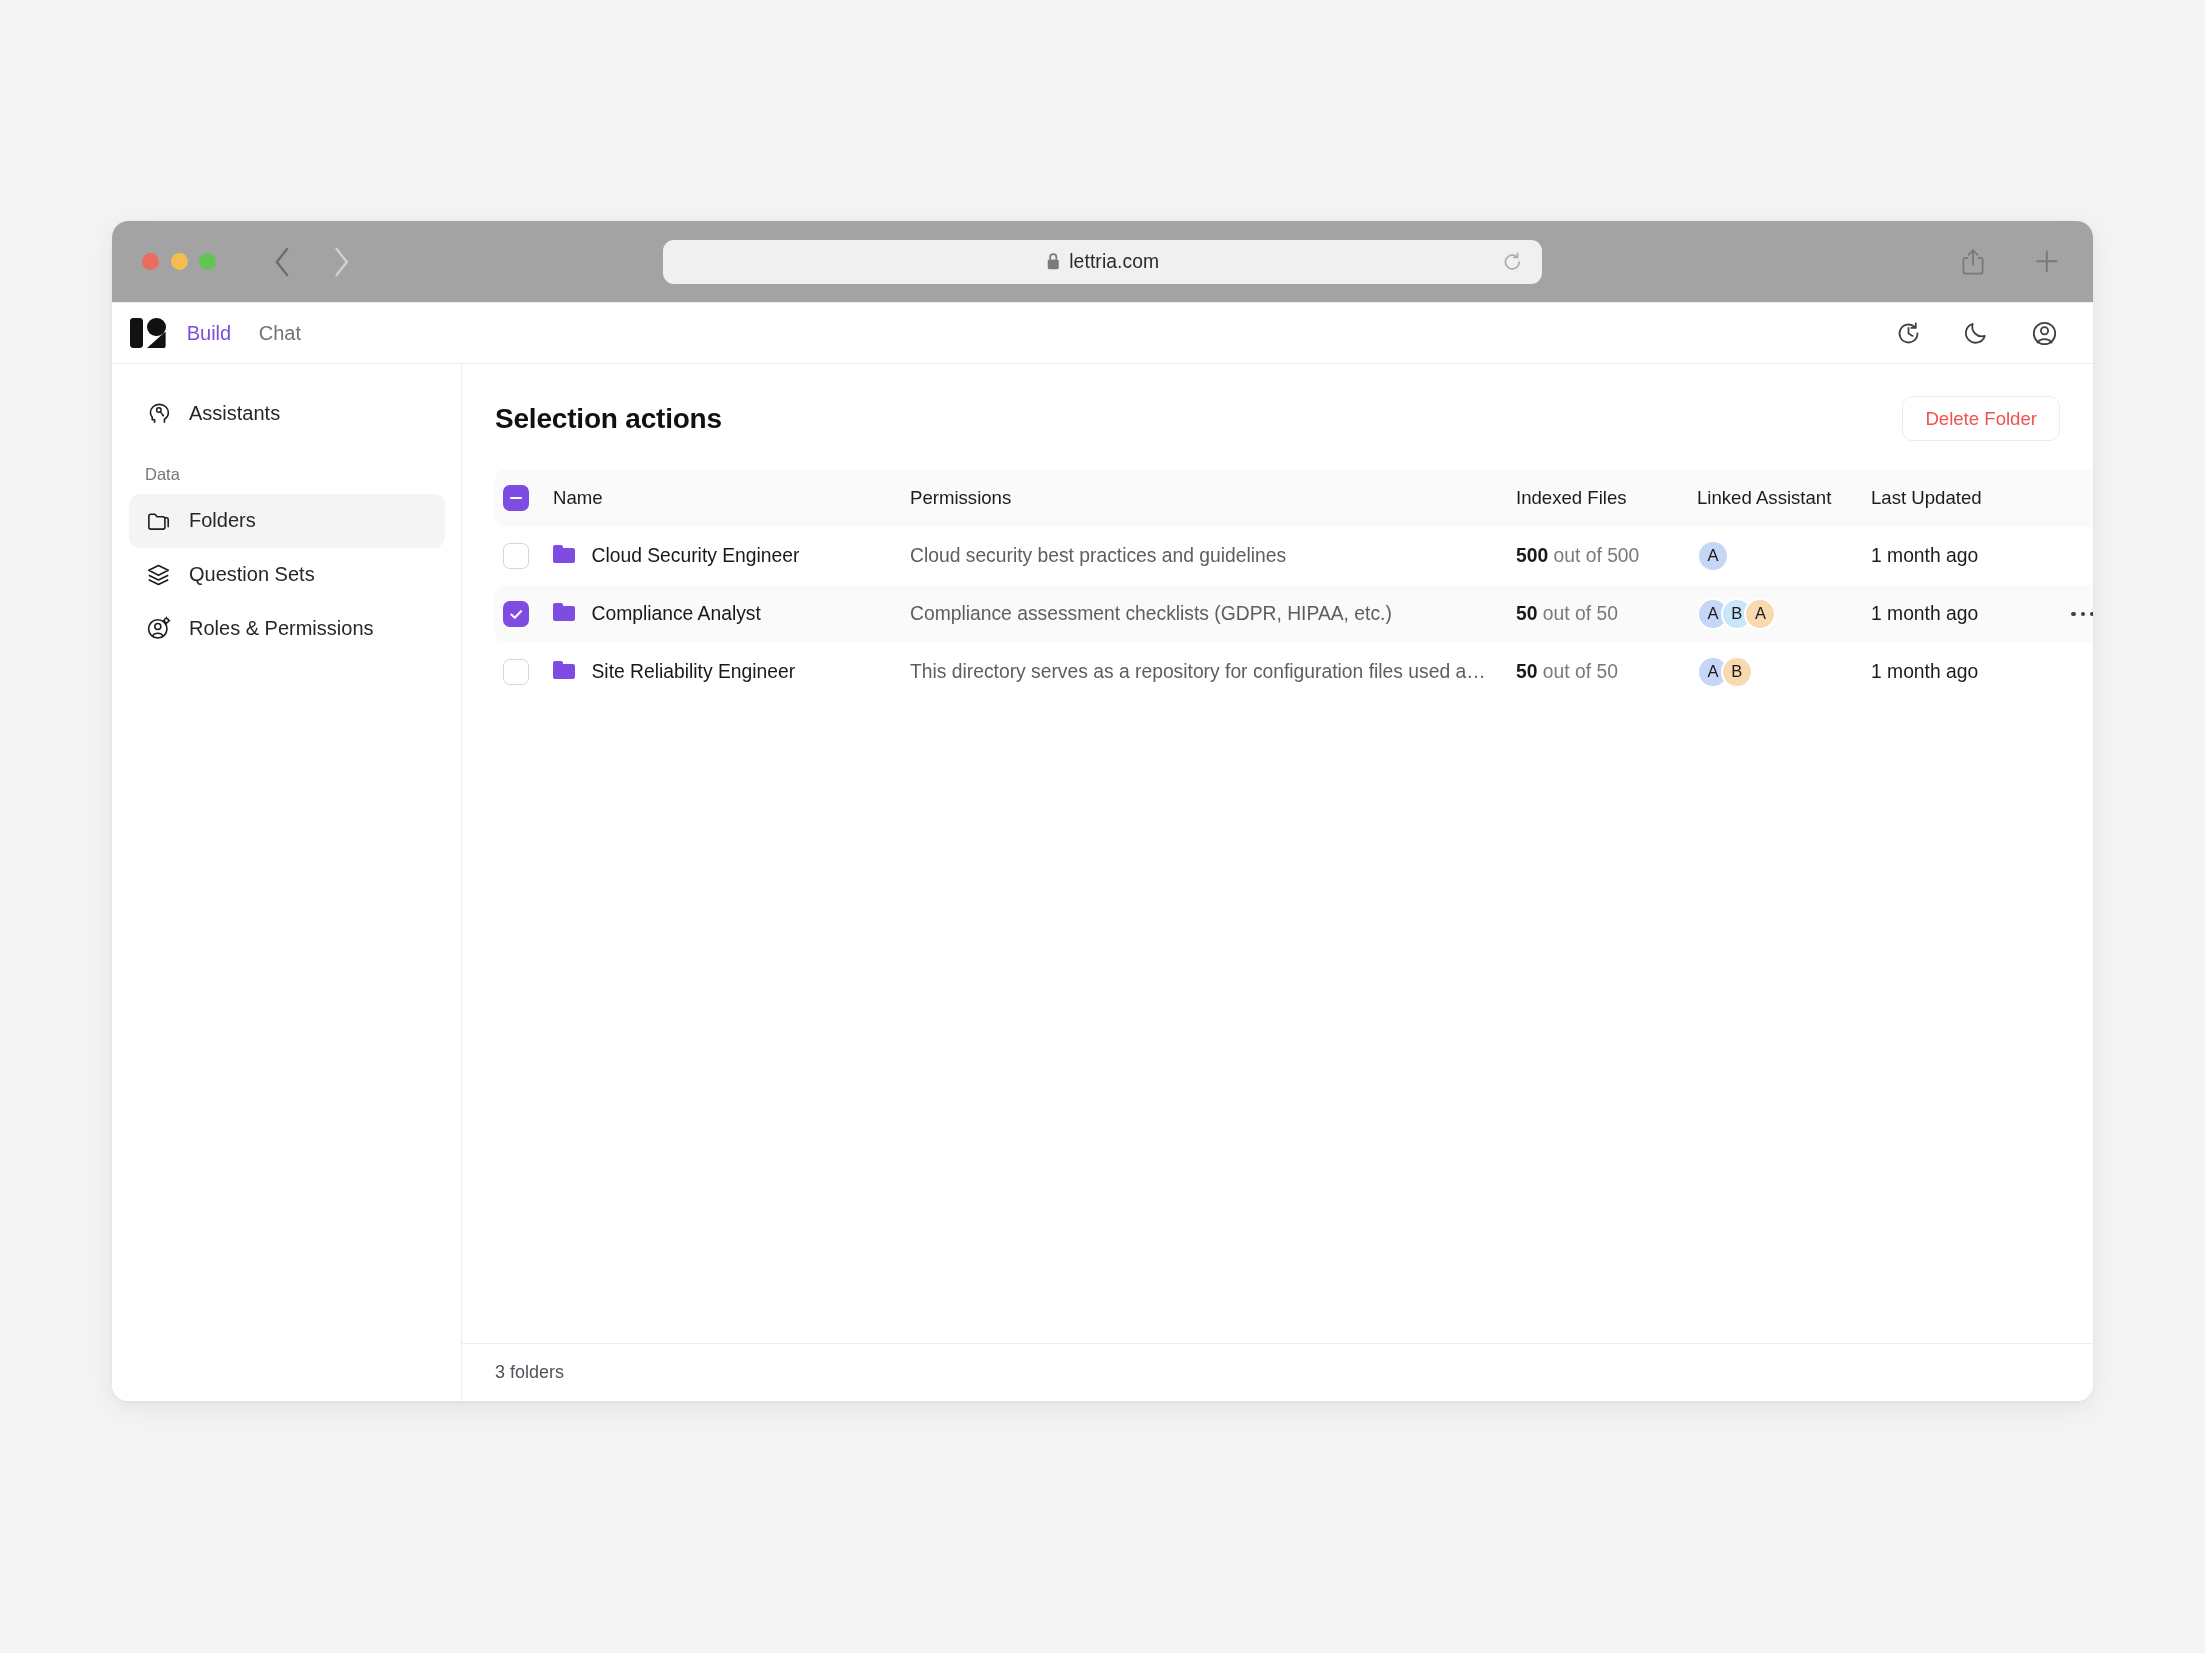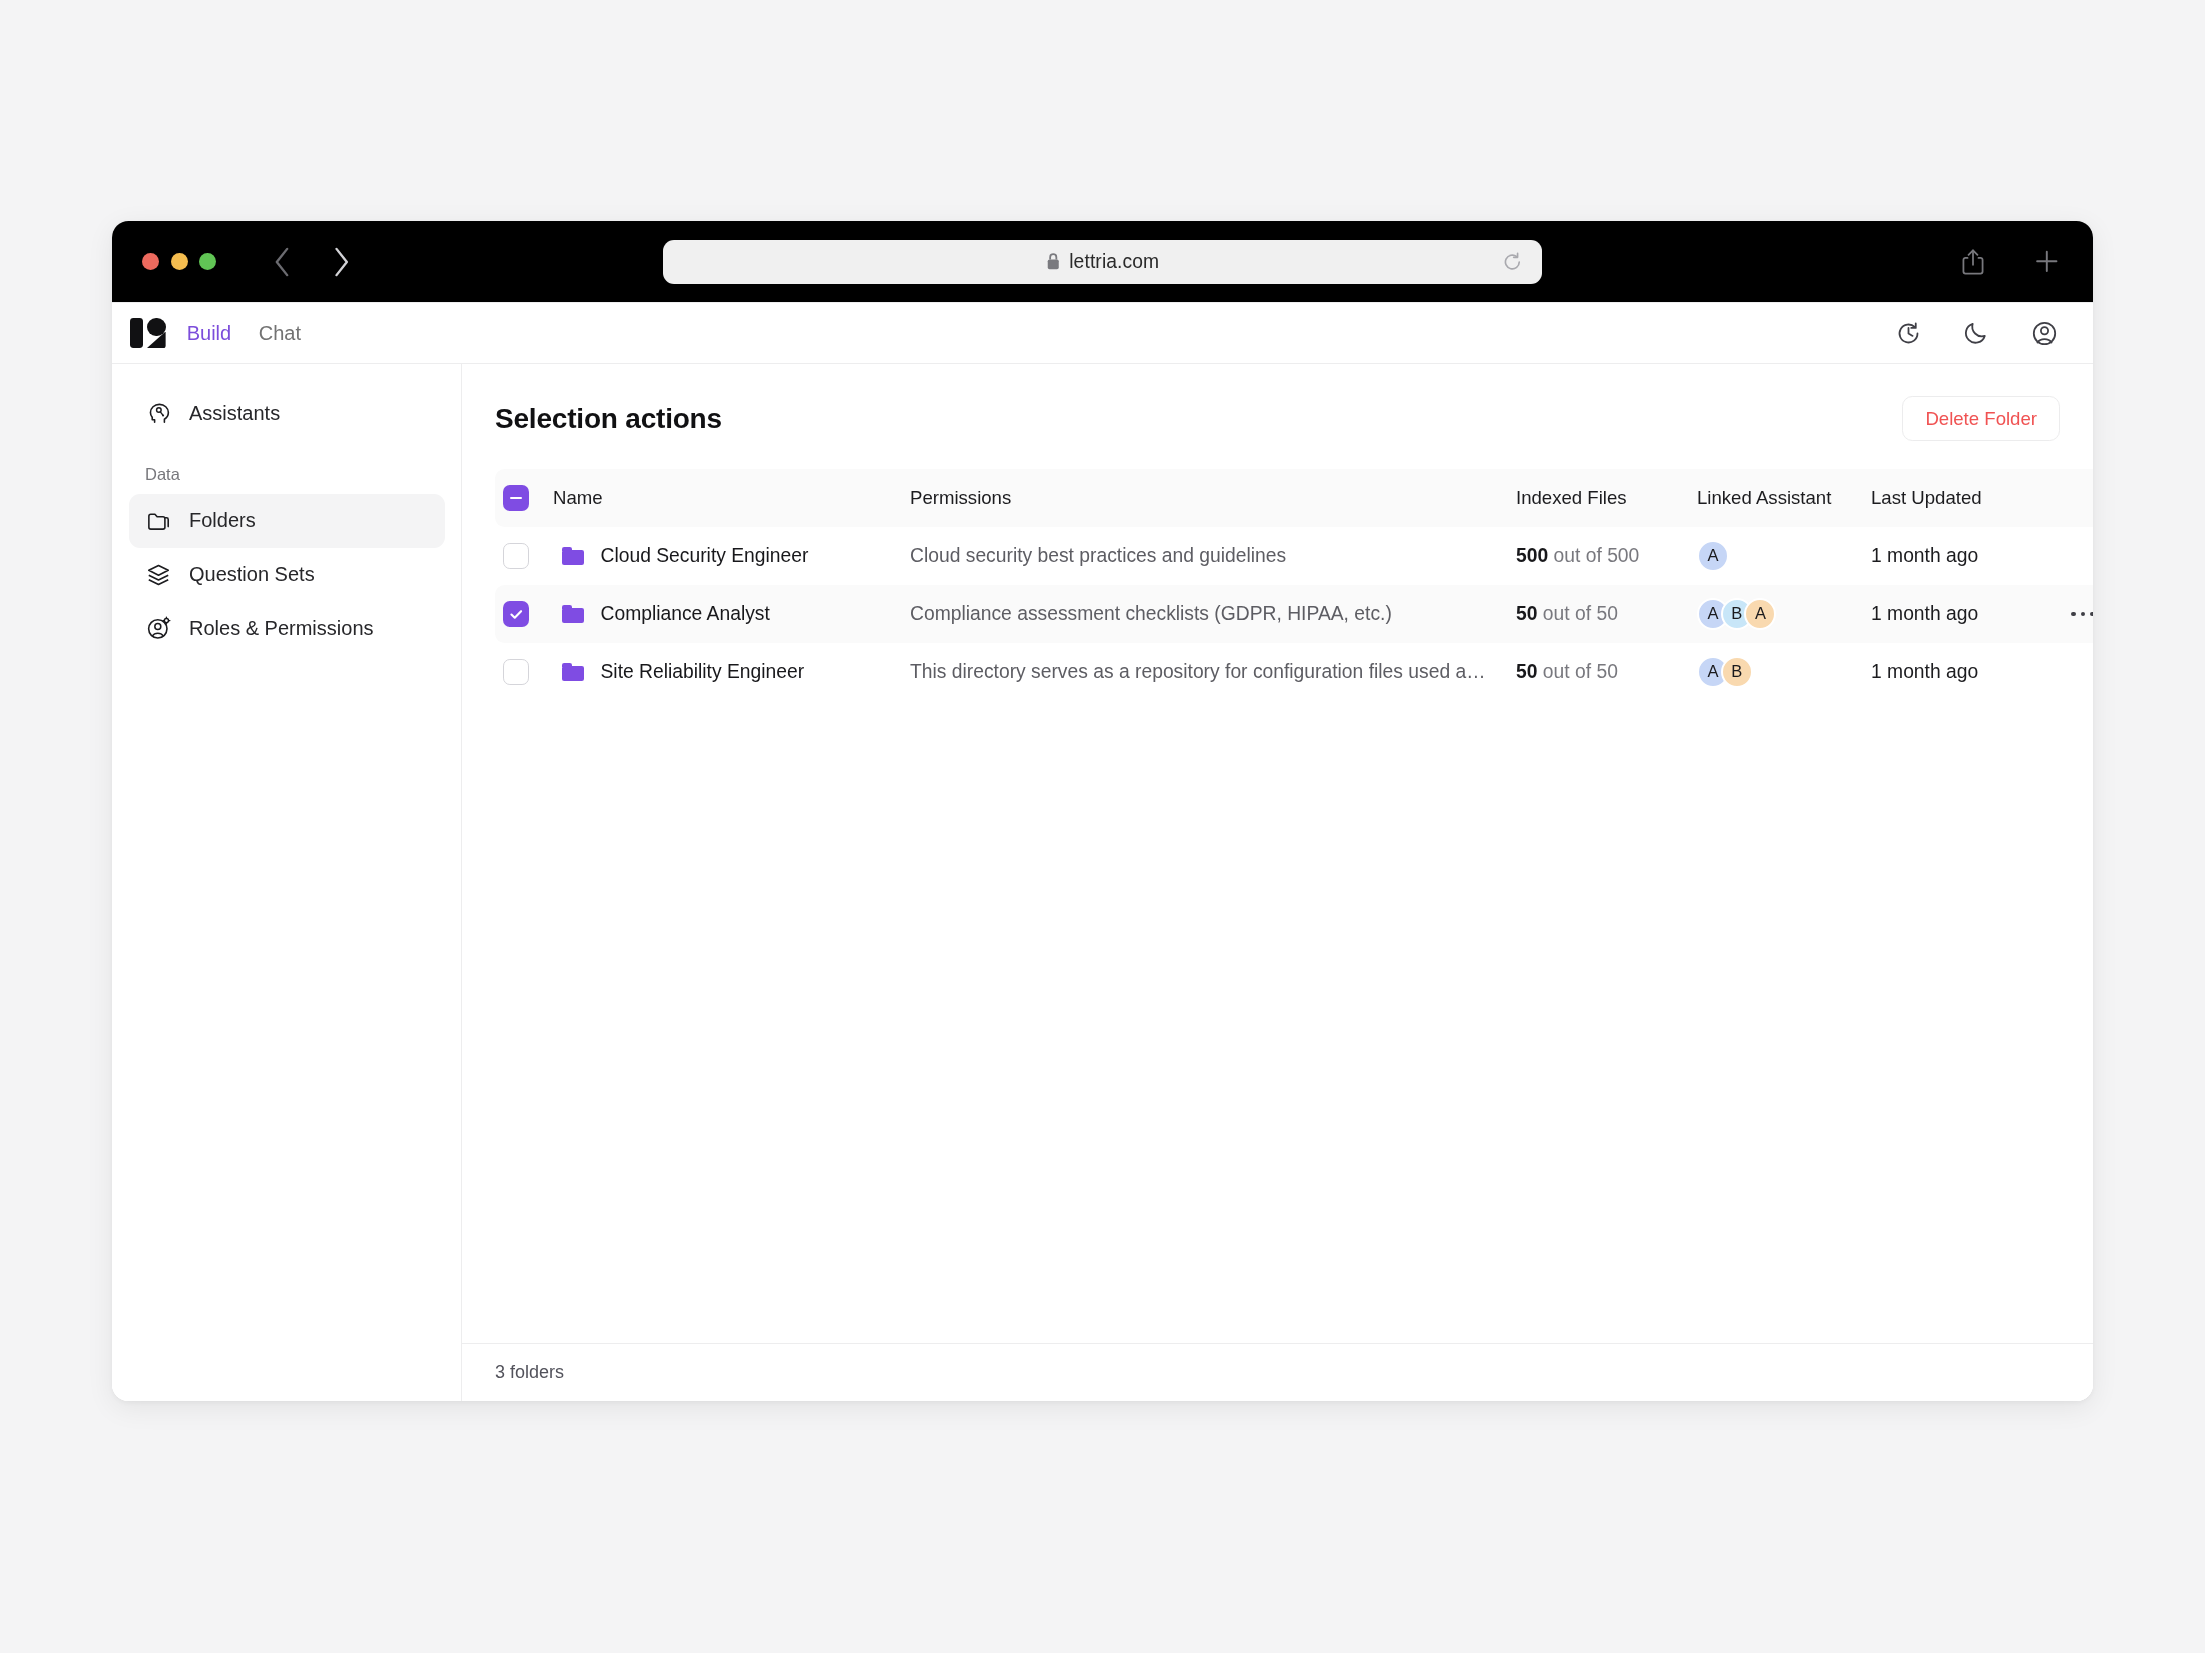--- a/index.html
+++ b/index.html
@@ -27,21 +27,21 @@
     flex-direction: column;
   }
 
   
   .browser-toolbar {
     height: 81px;
     flex: 0 0 81px;
     display: flex;
     align-items: center;
     padding: 0 30px;
-    background: #000000;
+    background: #a3a3a3;
     position: relative;
   }
   .traffic-lights { display: flex; align-items: center; gap: 11.7px; }
   .dot { width: 17px; height: 17px; border-radius: 50%; }
   .dot.red { background: #ed6a5e; }
   .dot.yellow { background: #f5bd4f; }
   .dot.green { background: #61c555; }
 
   .nav-arrows { display: flex; align-items: center; gap: 29px; margin-left: 51px; }
   .nav-arrow { width: 30px; height: 30px; display: flex; align-items: center; justify-content: center; }
@@ -220,21 +220,21 @@
     width: 26px; height: 26px;
     border-radius: 6.9px;
     display: flex; align-items: center; justify-content: center;
     cursor: pointer;
     margin-left: 8.3px;
   }
   .cb.on { background: #7f4ce3; }
   .cb.off { border: 1.4px solid #d5d5da; background: #fff; }
   .cb .dash { width: 12.4px; height: 2.8px; background: #fff; border-radius: 1.4px; }
 
-  .name-cell { display: flex; align-items: center; gap: 16.5px; margin-left: 9px; }
+  .name-cell { display: flex; align-items: flex-start; gap: 16.5px; }
   .folder-ico { width: 22px; height: 18px; flex: 0 0 22px; position: relative; }
   .folder-ico .tab { position: absolute; left: 0; top: 0; width: 10.3px; height: 4.1px; background: #7f4ce3; border-radius: 2.1px 2.1px 0 0; }
   .folder-ico .body { position: absolute; left: 0; top: 2.8px; width: 22px; height: 15px; background: #7f4ce3; border-radius: 2.1px; }
   .name-text { color: #18181b; font-size: 19.3px; white-space: nowrap; }
 
   .desc-text {
     color: #5d5d63;
     font-size: 19.3px;
     white-space: nowrap;
     overflow: hidden;

